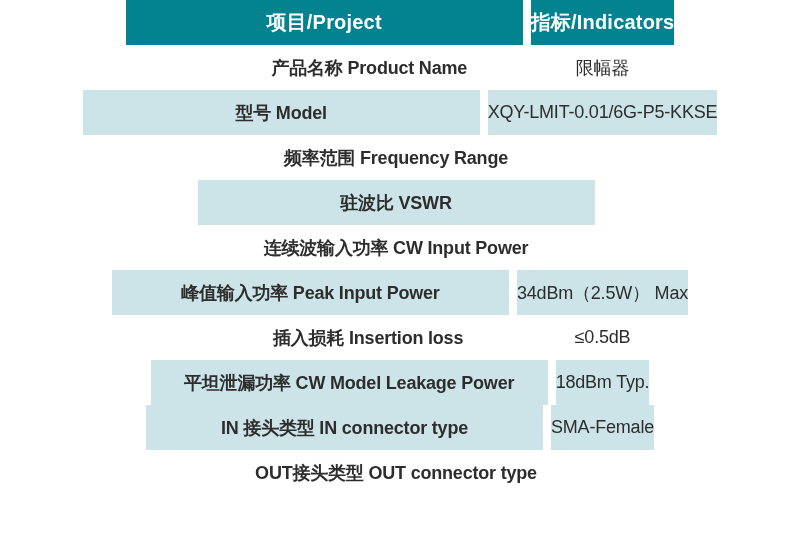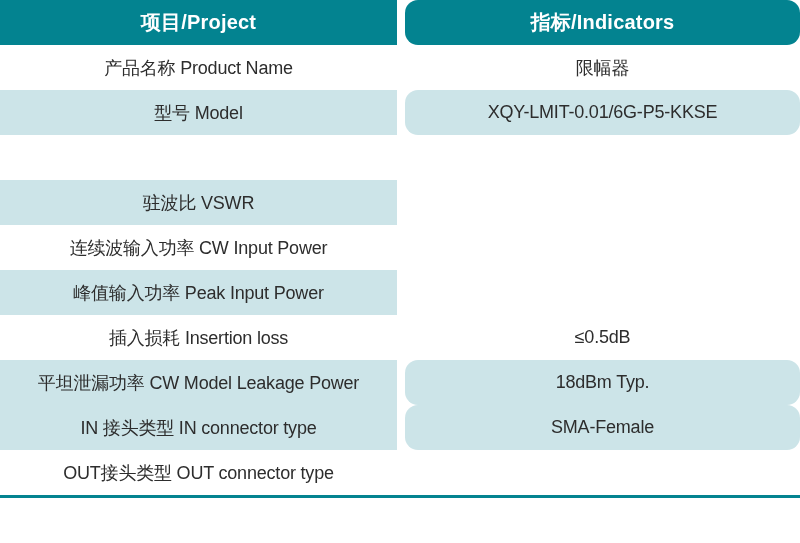--- a/index.html
+++ b/index.html
@@ -15,41 +15,42 @@
     width: 800px;
     height: 543px;
     background: #ffffff;
     font-family: "Liberation Sans", "DejaVu Sans", sans-serif;
     overflow: hidden;
   }
   .spec-table {
     display: flex;
     flex-direction: column;
     width: 800px;
+    align-items: center;
   }
   .row {
     display: flex;
     height: 45px;
     flex: 0 0 45px;
   }
   .cell {
     display: flex;
     align-items: center;
     justify-content: center;
     text-align: center;
     font-size: 18px;
     letter-spacing: -0.2px;
     color: var(--text);
     background: var(--row-bg);
     white-space: nowrap;
     overflow: hidden;
   }
-  .cell.label { width: 397px; flex: 0 0 397px; }
+  .cell.label { width: 397px; flex: 0 0 397px; font-weight: bold; }
   .gutter { width: 8px; flex: 0 0 8px; background: #ffffff; }
-  .cell.value { flex: 1 1 auto; border-radius: 13px; }
+  .cell.value { flex: 1 1 auto; }
   .row.header .cell {
     background: var(--header-bg);
     color: var(--header-text);
     font-weight: bold;
     font-size: 20px;
     letter-spacing: 0.2px;
   }
   .row.alt .cell { background: var(--row-alt-bg); }
   .bottom-strip {
     height: 3px;
@@ -74,36 +75,38 @@
     <div class="cell value">限幅器</div>
   </div>
 
   <div class="row alt">
     <div class="cell label">型号 Model</div>
     <div class="gutter"></div>
     <div class="cell value">XQY-LMIT-0.01/6G-P5-KKSE</div>
   </div>
 
   <div class="row">
+    <div class="cell label">频率范围 Frequency Range</div>
     <div class="gutter"></div>
   </div>
 
   <div class="row alt">
     <div class="cell label">驻波比 VSWR</div>
     <div class="gutter"></div>
   </div>
 
   <div class="row">
     <div class="cell label">连续波输入功率 CW Input Power</div>
     <div class="gutter"></div>
   </div>
 
   <div class="row alt">
     <div class="cell label">峰值输入功率 Peak Input Power</div>
     <div class="gutter"></div>
+    <div class="cell value">34dBm（2.5W） Max</div>
   </div>
 
   <div class="row">
     <div class="cell label">插入损耗 Insertion loss</div>
     <div class="gutter"></div>
     <div class="cell value">≤0.5dB</div>
   </div>
 
   <div class="row alt">
     <div class="cell label">平坦泄漏功率 CW Model Leakage Power</div>

